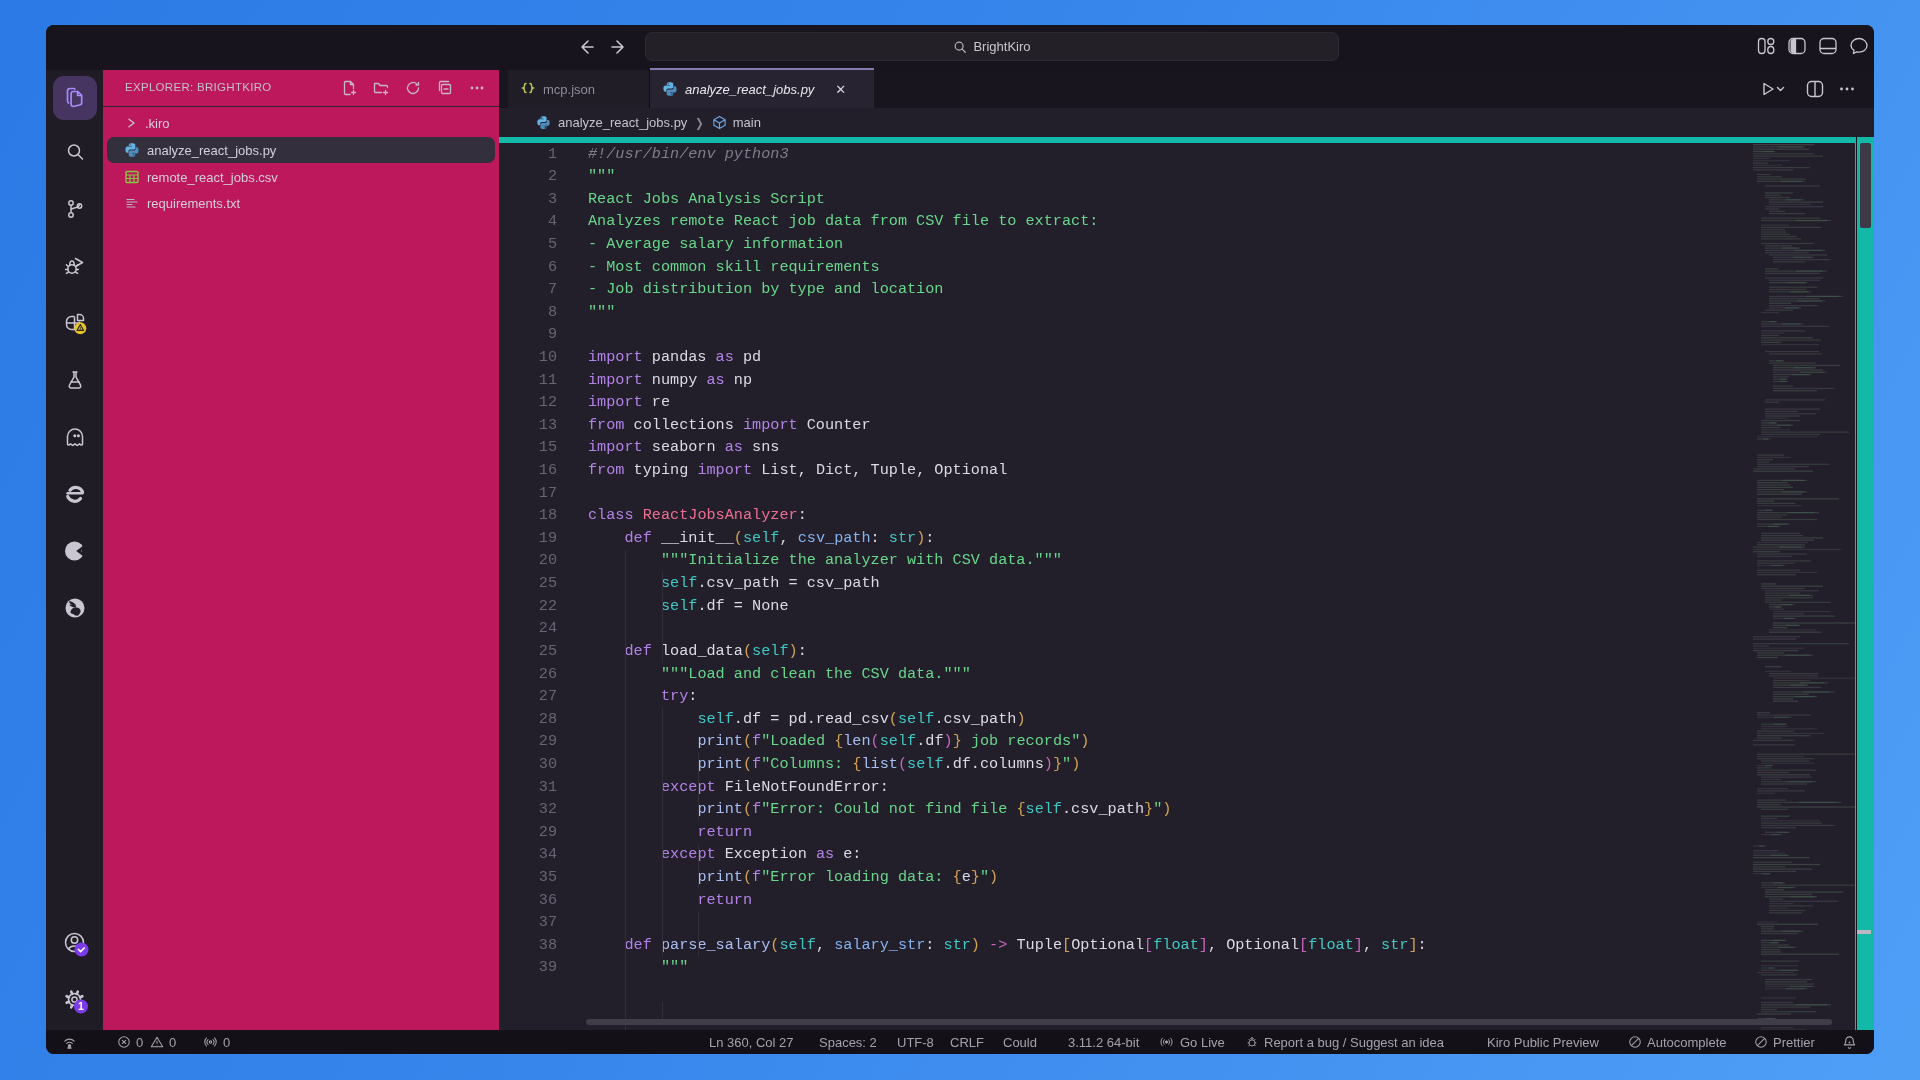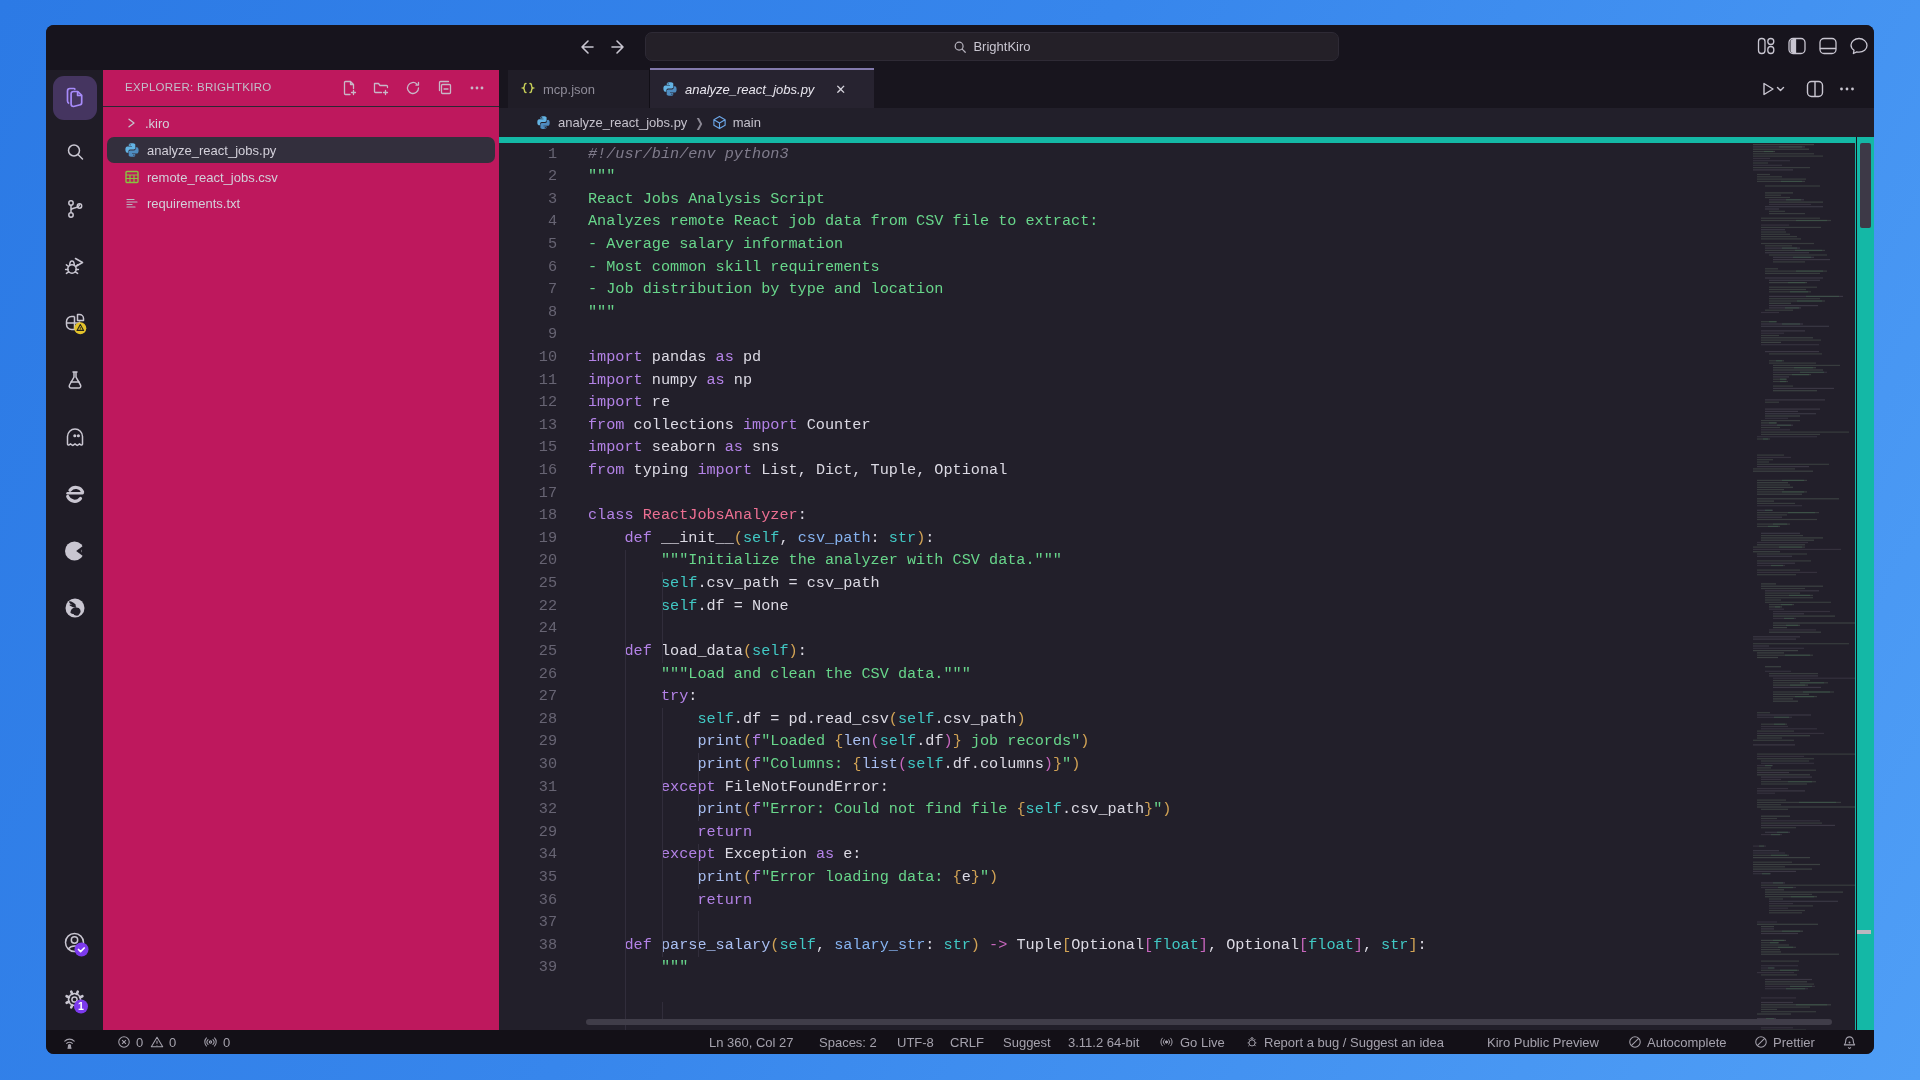--- a/index.html
+++ b/index.html
@@ -744,21 +744,21 @@
     <span class="it" style="left:157px"><svg width="15" height="14" viewBox="0 0 16 16">
           <g stroke="#a5a2ad" stroke-width="1.2" fill="none" stroke-linecap="round">
             <circle cx="8" cy="8" r="1.3"></circle>
             <path d="M5.2 10.8a4 4 0 0 1 0-5.6M10.8 5.2a4 4 0 0 1 0 5.6M3.4 12.6a6.5 6.5 0 0 1 0-9.2M12.6 3.4a6.5 6.5 0 0 1 0 9.2"></path>
           </g>
         </svg>0</span>
     <span class="it" style="left:663px">Ln 360, Col 27</span>
     <span class="it" style="left:773px">Spaces: 2</span>
     <span class="it" style="left:851px">UTF-8</span>
     <span class="it" style="left:904px">CRLF</span>
-    <span class="it" style="left:957px">Suggest</span>
+    <span class="it" style="left:957px">Could</span>
     <span class="it" style="left:1022px">3.11.2 64-bit</span>
     <span class="it" style="left:1112px"><svg width="17" height="14" viewBox="0 0 17 16">
           <g stroke="#a5a2ad" stroke-width="1.1" fill="none" stroke-linecap="round">
             <circle cx="8.5" cy="8" r="1.3" fill="#a5a2ad"></circle>
             <path d="M5.9 10.6a3.6 3.6 0 0 1 0-5.2M11.1 5.4a3.6 3.6 0 0 1 0 5.2M3.7 12.4a6.4 6.4 0 0 1 0-8.8M13.3 3.6a6.4 6.4 0 0 1 0 8.8"></path>
           </g>
         </svg>Go Live</span>
     <span class="it" style="left:1199px"><svg width="14" height="14" viewBox="0 0 16 16">
           <g stroke="#a5a2ad" stroke-width="1.1" fill="none">
             <circle cx="8" cy="9" r="3.5"></circle>

